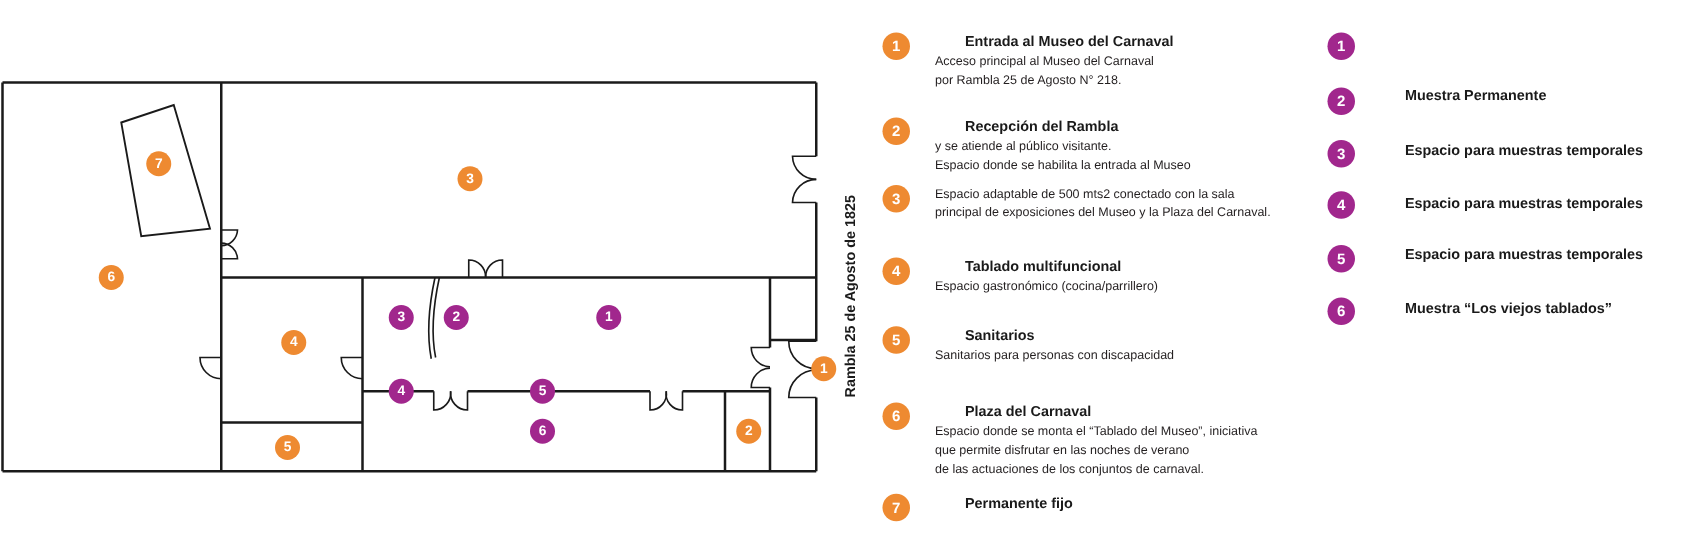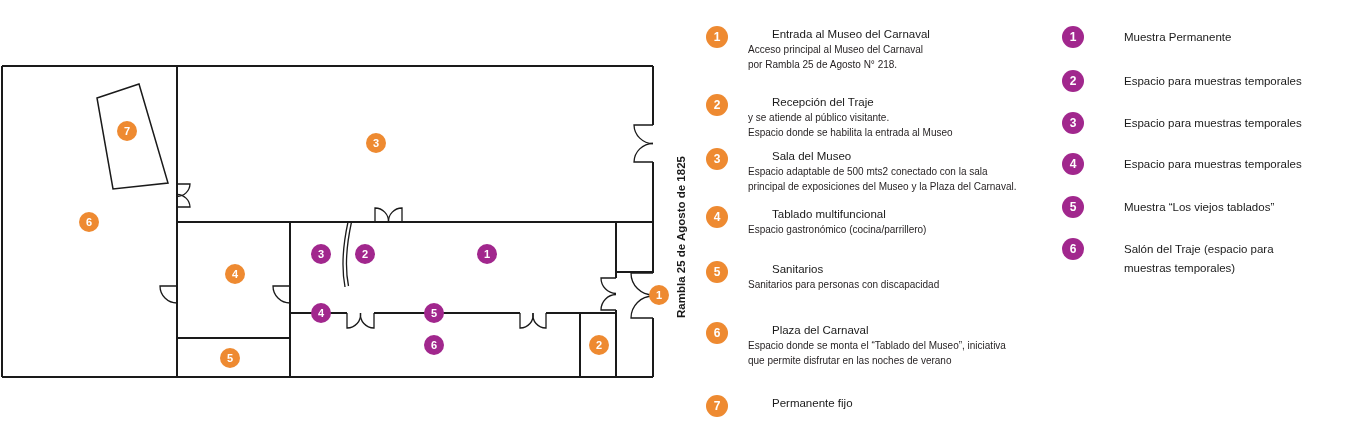--- a/index.html
+++ b/index.html
@@ -20,23 +20,23 @@
        font-size:11.5px;font-weight:bold;color:#1a1a1a;text-align:center;white-space:nowrap;}
 
   
   .legend{position:absolute;top:0;left:0;}
   .legend-item{position:absolute;display:flex;align-items:flex-start;}
   .dot{width:22px;height:22px;border-radius:50%;flex:0 0 22px;
        color:#fff;font-size:12px;font-weight:bold;line-height:22px;text-align:center;}
   .dot.orange{background:#EE8A31;}
   .dot.purple{background:#A1278D;}
   .l-text{margin-left:20px;width:330px;}
-  .l-title{font-size:11.5px;font-weight:normal;color:#1a1a1a;line-height:15px;padding-top:1px;padding-left:24px;}
+  .l-title{font-size:11.5px;font-weight:bold;color:#1a1a1a;line-height:15px;padding-top:1px;padding-left:24px;}
   .l-desc{font-size:10px;line-height:15px;color:#231f20;}
-  .legend-purple .l-text{margin-left:16px;width:250px;}
+  .legend-purple .l-text{margin-left:16px;width:250px;margin-top:40px;}
   .legend-purple .l-title{padding-top:4px;}
 </style>
 </head>
 <body>
 
 <div class="canvas">
 
   <svg id="plan-svg" width="700" height="444" viewBox="0 0 700 444">
     <g stroke="#1a1a1a" stroke-width="2" fill="none">
 
@@ -120,30 +120,29 @@
       <div class="l-text">
         <div class="l-title">Entrada al Museo del Carnaval</div>
         <div class="l-desc">Acceso principal al Museo del Carnaval</div>
         <div class="l-desc">por Rambla 25 de Agosto N° 218.</div>
       </div>
     </div>
 
     <div class="legend-item" style="left:706px;top:94px">
       <div class="dot orange">2</div>
       <div class="l-text">
-        <div class="l-title">Recepción del Traje</div>
+        <div class="l-title">Recepción del Rambla</div>
         <div class="l-desc">y se atiende al público visitante.</div>
         <div class="l-desc">Espacio donde se habilita la entrada al Museo</div>
       </div>
     </div>
 
     <div class="legend-item" style="left:706px;top:148px">
       <div class="dot orange">3</div>
       <div class="l-text">
-        <div class="l-title">Sala del Museo</div>
         <div class="l-desc">Espacio adaptable de 500 mts2 conectado con la sala</div>
         <div class="l-desc">principal de exposiciones del Museo y la Plaza del Carnaval.</div>
       </div>
     </div>
 
     <div class="legend-item" style="left:706px;top:206px">
       <div class="dot orange">4</div>
       <div class="l-text">
         <div class="l-title">Tablado multifuncional</div>
         <div class="l-desc">Espacio gastronómico (cocina/parrillero)</div>
@@ -157,20 +156,21 @@
         <div class="l-desc">Sanitarios para personas con discapacidad</div>
       </div>
     </div>
 
     <div class="legend-item" style="left:706px;top:322px">
       <div class="dot orange">6</div>
       <div class="l-text">
         <div class="l-title">Plaza del Carnaval</div>
         <div class="l-desc">Espacio donde se monta el “Tablado del Museo”, iniciativa</div>
         <div class="l-desc">que permite disfrutar en las noches de verano</div>
+        <div class="l-desc">de las actuaciones de los conjuntos de carnaval.</div>
       </div>
     </div>
 
     <div class="legend-item" style="left:706px;top:395px">
       <div class="dot orange">7</div>
       <div class="l-text">
         <div class="l-title">Permanente fijo</div>
       </div>
     </div>
   </div>
@@ -207,20 +207,16 @@
 
     <div class="legend-item" style="left:1062px;top:196px">
       <div class="dot purple">5</div>
       <div class="l-text">
         <div class="l-title">Muestra “Los viejos tablados”</div>
       </div>
     </div>
 
     <div class="legend-item" style="left:1062px;top:238px">
       <div class="dot purple">6</div>
-      <div class="l-text">
-        <div class="l-title">Salón del Traje (espacio para</div>
-        <div class="l-title">muestras temporales)</div>
-      </div>
     </div>
   </div>
 
 </div>
 
 </body></html>

